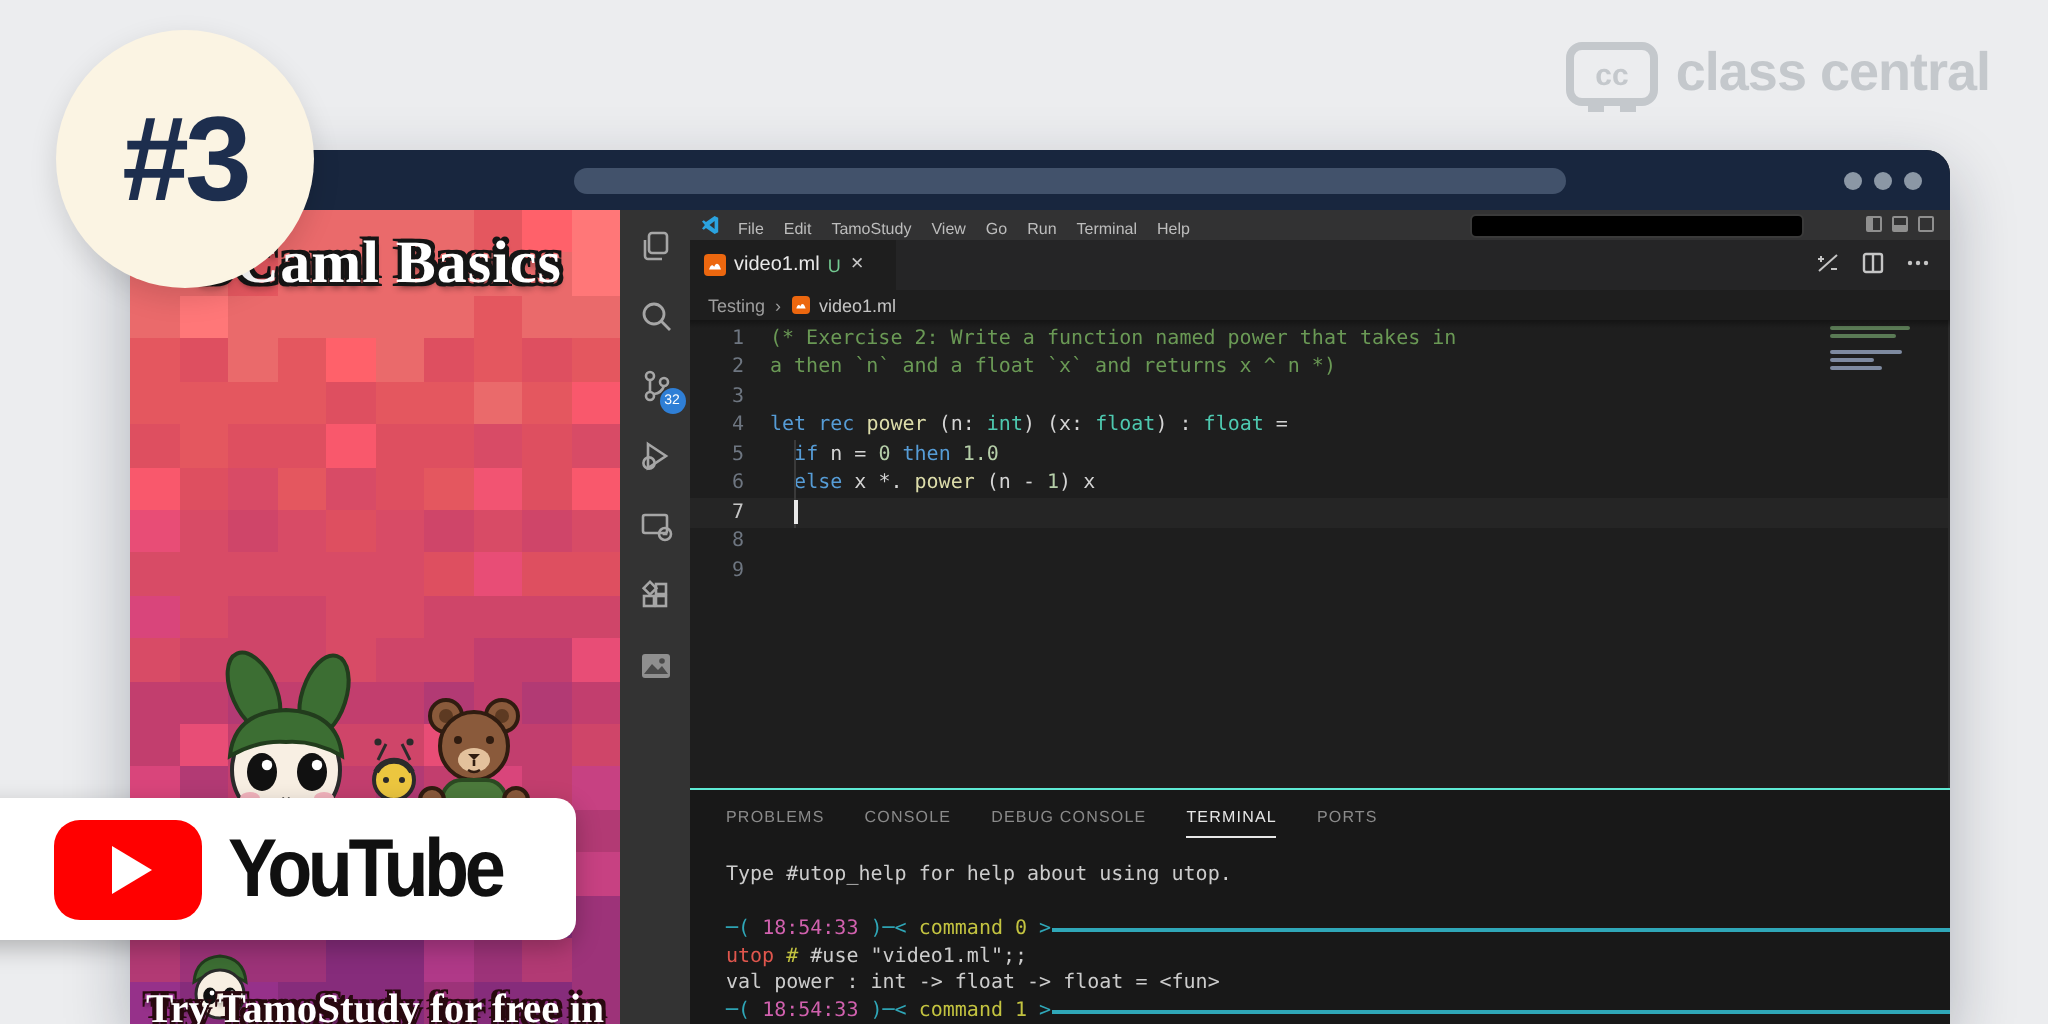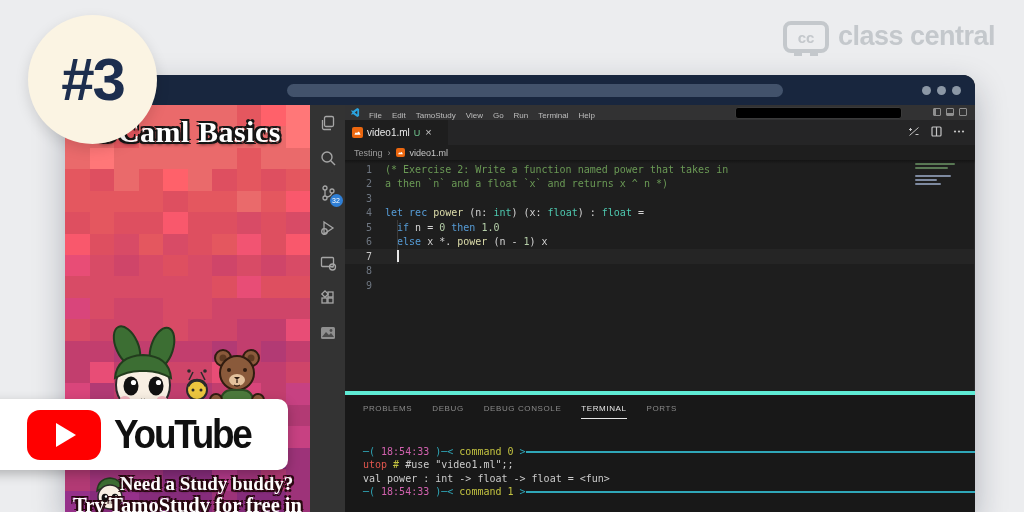--- a/index.html
+++ b/index.html
@@ -59,21 +59,21 @@
   .code-row.current .gutter{color:#c6c6c6;}
   .code-row.current{background:rgba(255,255,255,.03);}
   .c-comment{color:#6a9955;}.c-kw{color:#569cd6;}.c-type{color:#4ec9b0;}
   .c-fn{color:#dcdcaa;}.c-num{color:#b5cea8;}.c-plain{color:#d4d4d4;}
   .indent-guide{position:absolute;left:52px;top:60px;width:1px;height:44px;background:#3a3a3a;}
   .cursor{position:absolute;left:52px;top:90px;width:1.5px;height:12px;background:#e8e8e8;}
   .minimap{position:absolute;right:14px;top:3px;width:46px;}
   .mm{height:2px;margin-bottom:2px;border-radius:1px;}
   .scrollbar-col{position:absolute;right:0;top:0;bottom:0;width:1px;background:#2a2a2a;}
 
-  .panel{position:relative;height:117px;background:#181818;border-top:4px solid #5eead4;flex:none;}
+  .panel{position:relative;height:117px;background:#181818;border-top:1px solid #5eead4;flex:none;}
   .panel-tabs{display:flex;gap:20px;padding:9px 0 0 18px;font-size:8px;letter-spacing:.6px;color:#8a8a8a;}
   .panel-tab{padding-bottom:5px;white-space:nowrap;}
   .panel-tab.active{color:#e7e7e7;border-bottom:1px solid #e7e7e7;}
   .term{position:absolute;left:18px;right:0;top:36px;font:10px "DejaVu Sans Mono",monospace;}
   .term-line{height:13.5px;display:flex;align-items:center;white-space:pre;}
   .t-fg{color:#cccccc;}.t-cyan{color:#2fa7b8;}.t-mag{color:#d161ae;}.t-yel{color:#c3c340;}.t-red{color:#e0564d;}
   .t-fill{flex:1;height:2px;background:#2fa7b8;margin-top:1px;}
 
   
   .activitybar{width:35px;background:#333333;display:flex;flex-direction:column;align-items:center;
@@ -360,21 +360,20 @@
 
         <svg class="mini-char" width="42" height="40" viewBox="0 0 42 40">
           <path d="M8 16 Q9 4 21 3 Q33 4 34 16 Q26 11 21 12 Q16 11 8 16 Z" fill="#3c6e33" stroke="#223c1d" stroke-width="1.5"></path>
           <circle cx="21" cy="22" r="12" fill="#f8efe3" stroke="#2b2b2b" stroke-width="1.5"></circle>
           <ellipse cx="16" cy="23" rx="3.4" ry="4.2" fill="#111"></ellipse>
           <ellipse cx="26" cy="23" rx="3.4" ry="4.2" fill="#111"></ellipse>
           <circle cx="17" cy="21.5" r="1.2" fill="#fff"></circle>
           <circle cx="27" cy="21.5" r="1.2" fill="#fff"></circle>
         </svg>
 
-        <div class="caption caption1">Need a Study buddy?</div>
         <div class="caption caption2">Try TamoStudy for free in</div>
       </div>
 
       <div class="activitybar">
         <div class="act-icon">
           <svg width="18" height="18" viewBox="0 0 18 18" fill="none" stroke="#a6a6a6" stroke-width="1.3">
             <rect x="5.5" y="2.5" width="9" height="10" rx="1.5"></rect>
               <path d="M3.5 6 v8 a1.5 1.5 0 0 0 1.5 1.5 h7"></path>
           </svg>
         </div>
@@ -527,26 +526,27 @@
             <div class="mm" style="width:36px;background:#7e8aa0;"></div>
             <div class="mm" style="width:22px;background:#7e8aa0;"></div>
             <div class="mm" style="width:26px;background:#7e8aa0;"></div>
           </div>
           <div class="scrollbar-col"></div>
         </div>
 
         <div class="panel">
           <div class="panel-tabs" id="panel-tabs">
               <span class="panel-tab">PROBLEMS</span>
-              <span class="panel-tab">DEBUG</span>
+              <span class="panel-tab">CONSOLE</span>
               <span class="panel-tab">DEBUG CONSOLE</span>
               <span class="panel-tab active">TERMINAL</span>
               <span class="panel-tab">PORTS</span>
             </div>
           <div class="term" id="terminal">
+              <div class="term-line"><span class="t-fg">Type #utop_help for help about using utop.</span></div>
               <div class="term-line"></div>
               <div class="term-line"><span class="t-cyan">─( </span><span class="t-mag">18:54:33</span><span class="t-cyan"> )─&lt; </span><span class="t-yel">command 0</span><span class="t-cyan"> &gt;</span><span class="t-fill"></span></div>
               <div class="term-line"><span class="t-red">utop</span><span class="t-yel"> # </span><span class="t-fg">#use "video1.ml";;</span></div>
               <div class="term-line"><span class="t-fg">val power : int -&gt; float -&gt; float = &lt;fun&gt;</span></div>
               <div class="term-line"><span class="t-cyan">─( </span><span class="t-mag">18:54:33</span><span class="t-cyan"> )─&lt; </span><span class="t-yel">command 1</span><span class="t-cyan"> &gt;</span><span class="t-fill"></span></div>
             </div>
         </div>
       </div>
     </div>
   </div>

